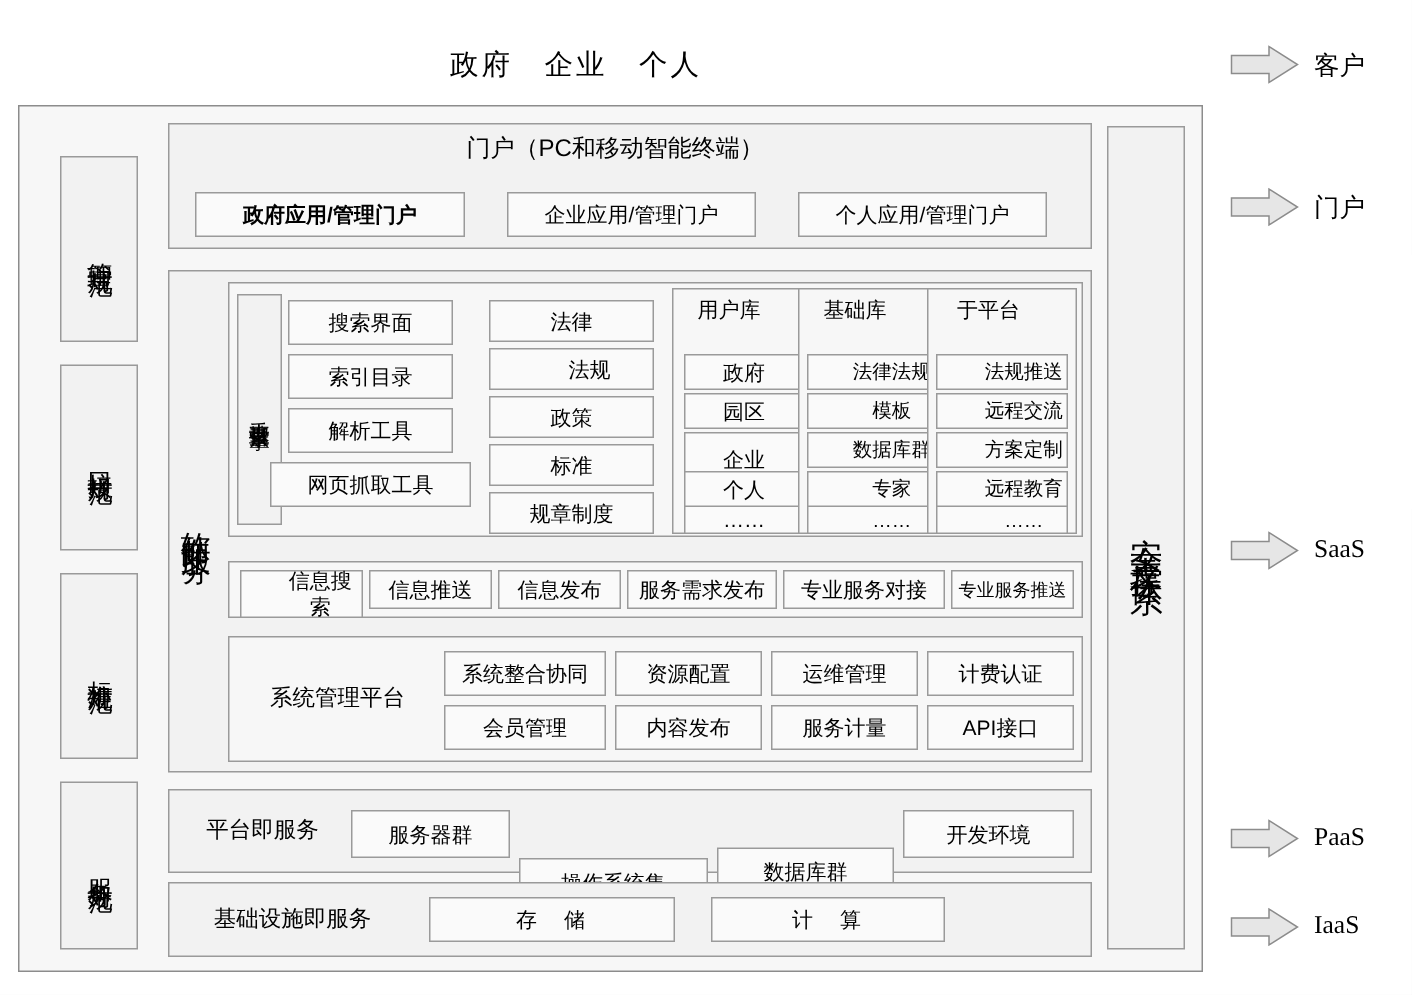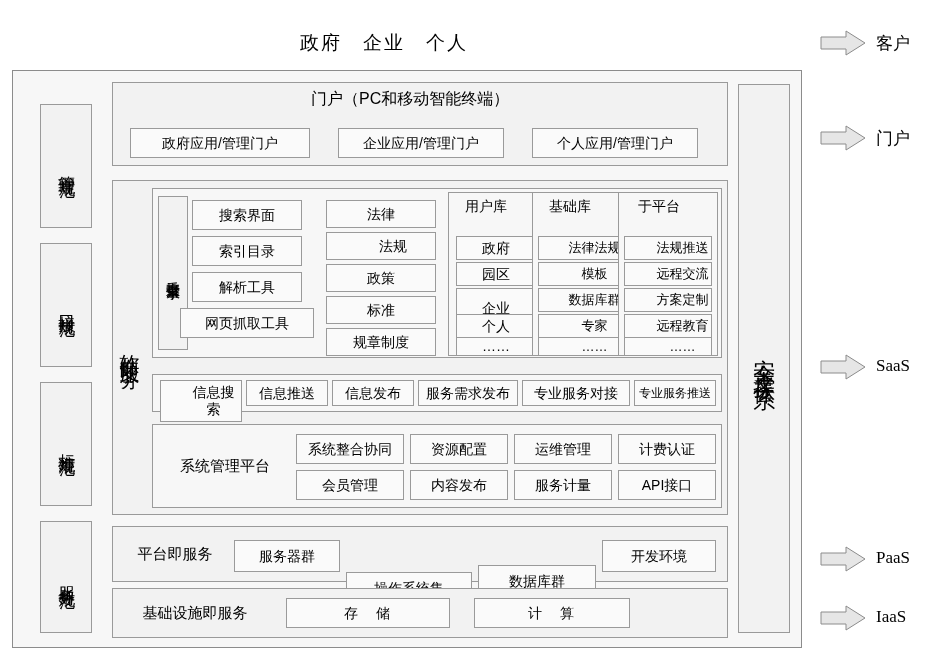--- a/index.html
+++ b/index.html
@@ -103,21 +103,21 @@
 
   <div class="box vbox" style="left:40px; top:104px; width:52px; height:124px; font-size:17px;">管理规范</div>
   <div class="box vbox" style="left:40px; top:243px; width:52px; height:124px; font-size:17px;">接口规范</div>
   <div class="box vbox" style="left:40px; top:382px; width:52px; height:124px; font-size:17px;">标准规范</div>
   <div class="box vbox" style="left:40px; top:521px; width:52px; height:112px; font-size:17px;">服务规范</div>
 
   <div class="box vbox" style="left:738px; top:84px; width:52px; height:549px; font-size:22px; letter-spacing:6px;">安全支撑体系</div>
 
   <div class="box" style="left:112px; top:82px; width:616px; height:84px; background:#f2f2f2;"></div>
   <div class="top-label" style="left:311px; top:89px; font-size:16px; letter-spacing:0;">门户（PC和移动智能终端）</div>
-  <div class="box white" style="left:130px; top:128px; width:180px; height:30px;">政府应用/管理门户</div>
+  <div class="box white" style="left:130px; top:128px; width:180px; height:30px;font-weight:bold;">政府应用/管理门户</div>
   <div class="box white" style="left:338px; top:128px; width:166px; height:30px;text-align:right;">企业应用/管理门户</div>
   <div class="box white" style="left:532px; top:128px; width:166px; height:30px;">个人应用/管理门户</div>
 
   <div class="box" style="left:112px; top:180px; width:616px; height:335px; background:#f2f2f2;"></div>
 
   <div class="box vbox" style="left:112px; top:180px; width:36px; height:335px; border:none; background:transparent; font-size:20px; letter-spacing:4px;">软件即服务</div>
 
   <div class="box" style="left:152px; top:188px; width:570px; height:170px; background:#f7f7f7;"></div>
 
   <div class="box vbox" style="left:158px; top:196px; width:30px; height:154px; font-size:14px; letter-spacing:1px;">垂直搜索引擎</div>
@@ -129,42 +129,42 @@
   <div class="box white" style="left:326px; top:200px; width:110px; height:28px;">法律</div>
   <div class="box white" style="left:326px; top:232px; width:110px; height:28px;padding-left:24px;">法规</div>
   <div class="box white" style="left:326px; top:264px; width:110px; height:28px;">政策</div>
   <div class="box white" style="left:326px; top:296px; width:110px; height:28px;">标准</div>
   <div class="box white" style="left:326px; top:328px; width:110px; height:28px;">规章制度</div>
 
   <div class="box" style="left:448px; top:192px; width:96px; height:164px; background:#f7f7f7;"></div>
   <div class="top-label" style="left:465px; top:198px; font-size:14px; letter-spacing:0;">用户库</div>
   <div class="box white" style="left:456px; top:236px; width:80px; height:24px;">政府</div>
   <div class="box white" style="left:456px; top:262px; width:80px; height:24px;">园区</div>
-  <div class="box white" style="left:456px; top:288px; width:80px; height:41px;">企业</div>
+  <div class="box white" style="left:456px; top:288px; width:80px; height:41px;font-family:Liberation Serif, serif;">企业</div>
   <div class="box white" style="left:456px; top:314px; width:80px; height:24px;">个人</div>
   <div class="box white" style="left:456px; top:338px; width:80px; height:18px; border-top:none;">……</div>
 
   <div class="box" style="left:532px; top:192px; width:96px; height:164px; background:#f7f7f7;"></div>
   <div class="top-label" style="left:549px; top:198px; font-size:14px; letter-spacing:0;">基础库</div>
   <div class="box white tiny" style="left:538px; top:236px; width:84px; height:24px;">法律法规</div>
   <div class="box white tiny" style="left:538px; top:262px; width:84px; height:24px;">模板</div>
   <div class="box white tiny" style="left:538px; top:288px; width:84px; height:24px;">数据库群</div>
   <div class="box white tiny" style="left:538px; top:314px; width:84px; height:24px;">专家</div>
   <div class="box white tiny" style="left:538px; top:338px; width:84px; height:18px; border-top:none;">……</div>
 
   <div class="box" style="left:618px; top:192px; width:100px; height:164px; background:#f7f7f7;"></div>
   <div class="top-label" style="left:638px; top:198px; font-size:14px; letter-spacing:0;">于平台</div>
   <div class="box white tiny" style="left:624px; top:236px; width:88px; height:24px;">法规推送</div>
   <div class="box white tiny" style="left:624px; top:262px; width:88px; height:24px;">远程交流</div>
   <div class="box white tiny" style="left:624px; top:288px; width:88px; height:24px;">方案定制</div>
   <div class="box white tiny" style="left:624px; top:314px; width:88px; height:24px;">远程教育</div>
   <div class="box white tiny" style="left:624px; top:338px; width:88px; height:18px; border-top:none;">……</div>
 
   <div class="box" style="left:152px; top:374px; width:570px; height:38px; background:#f7f7f7;"></div>
-  <div class="box white" style="left:160px; top:380px; width:82px; height:42px;padding-left:25px;">信息搜索</div>
+  <div class="box white" style="left:160px; top:380px; width:82px; height:32px;padding-left:25px;">信息搜索</div>
   <div class="box white" style="left:246px; top:380px; width:82px; height:26px;">信息推送</div>
   <div class="box white" style="left:332px; top:380px; width:82px; height:26px;">信息发布</div>
   <div class="box white" style="left:418px; top:380px; width:100px; height:26px;">服务需求发布</div>
   <div class="box white" style="left:522px; top:380px; width:108px; height:26px;">专业服务对接</div>
   <div class="box white" style="left:634px; top:380px; width:82px; height:26px; font-size:12px;">专业服务推送</div>
 
   <div class="box" style="left:152px; top:424px; width:570px; height:84px; background:#f7f7f7;"></div>
   <div class="box" style="left:160px; top:430px; width:130px; height:72px; border:none; background:transparent; font-size:15px;">系统管理平台</div>
   <div class="box white" style="left:296px; top:434px; width:108px; height:30px;">系统整合协同</div>
   <div class="box white" style="left:410px; top:434px; width:98px; height:30px;">资源配置</div>

